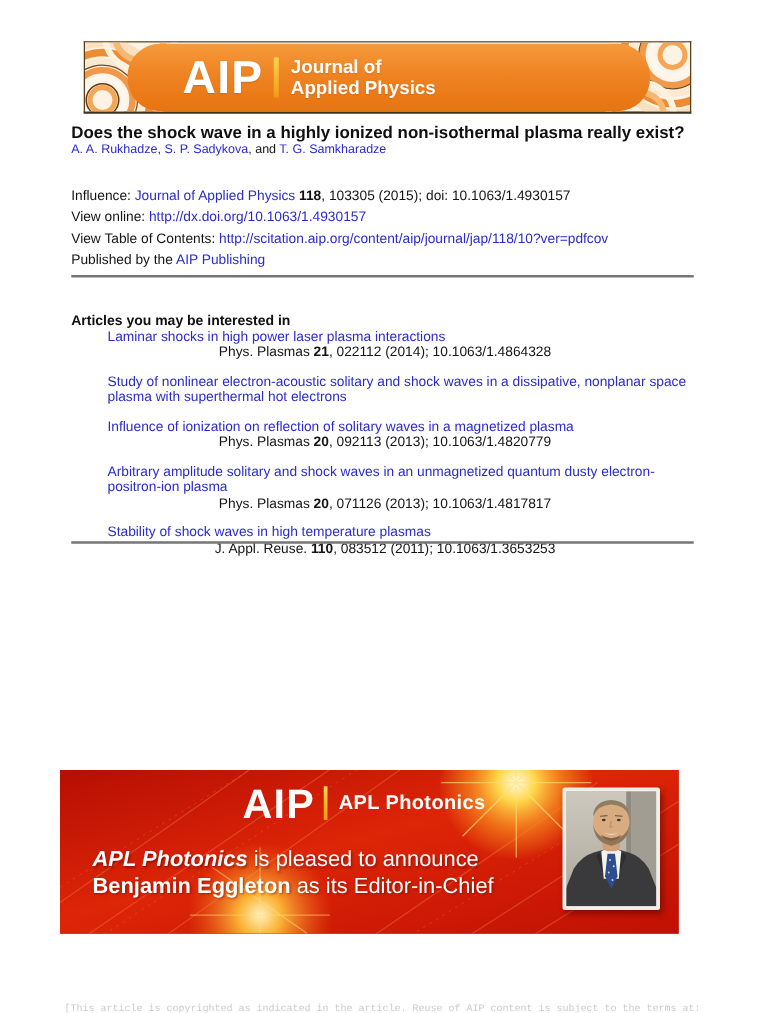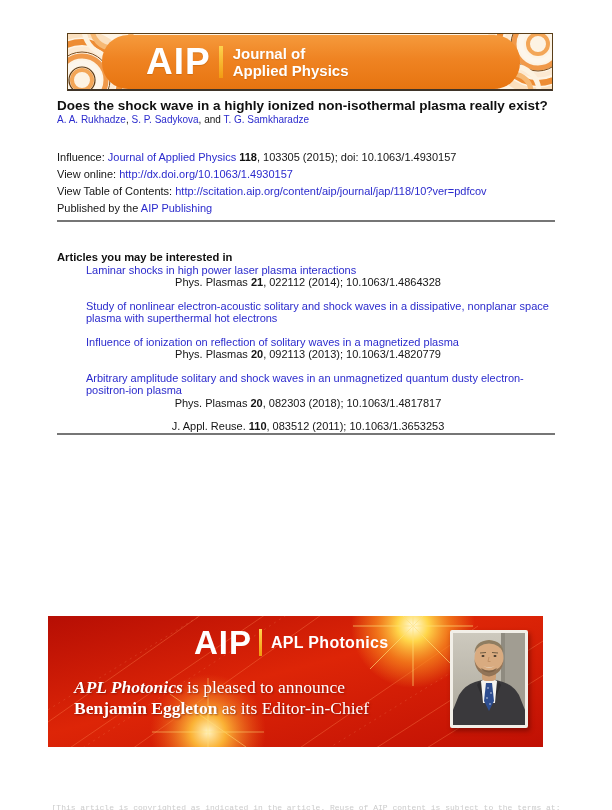--- a/index.html
+++ b/index.html
@@ -52,21 +52,21 @@
     position:absolute;left:48px;top:616px;width:495px;height:131px;
     overflow:hidden;cursor:pointer;background:#c41005;
   }
   .ad-banner svg.ad-bg{position:absolute;left:0;top:0;}
   .ad-logo{position:absolute;left:146px;top:10px;display:flex;align-items:center;}
   .ad-aip{font-size:33px;font-weight:bold;color:#ffffff;letter-spacing:1px;line-height:1;}
   .ad-divider{width:3px;height:27px;margin:0 9px 0 7px;
     background:linear-gradient(#ffd34d,#f2990f);}
   .ad-brand{color:#ffffff;font-weight:bold;font-size:16px;letter-spacing:.3px;}
   .ad-text{position:absolute;left:26px;top:61px;color:#ffffff;
-    font-size:17.5px;line-height:21px;text-shadow:1px 1px 2px rgba(90,0,0,.5);font-family:Liberation Serif, serif;}
+    font-size:17.5px;line-height:21px;text-shadow:1px 1px 2px rgba(90,0,0,.5);}
   .ad-text .em{font-style:italic;font-weight:bold;}
   .ad-text .strong{font-weight:bold;margin-top:34px;}
   .portrait{
     position:absolute;left:402px;top:14px;width:72px;height:92px;
     border:3px solid #f2efe8;border-radius:2px;
     box-shadow:2px 3px 5px rgba(60,0,0,.45);overflow:hidden;background:#bdb9ae;
   }
   
   .footer{position:absolute;left:0;top:802px;width:612px;text-align:center;
     color:#cbcbcb;font-size:8px;line-height:12px;font-family:Liberation Mono, monospace;}
@@ -162,25 +162,26 @@
   <div class="rel-article">
     <a class="blue">Influence of ionization on reflection of solitary waves in a magnetized plasma</a>
     <div class="rel-cite">
       <span>Phys. Plasmas </span><b>20</b><span>, 092113 (2013); 10.1063/1.4820779</span>
     </div>
   </div>
 
   <div class="rel-article">
     <a class="blue">Arbitrary amplitude solitary and shock waves in an unmagnetized quantum dusty electron-positron-ion plasma</a>
     <div class="rel-cite">
-      <span>Phys. Plasmas </span><b>20</b><span>, 082303 (2018); 10.1063/1.4817817</span>
-    </div>
-  </div>
-
-  <div class="rel-article">
+      <span>Phys. Plasmas </span><b>20</b><span>, 071126 (2013); 10.1063/1.4817817</span>
+    </div>
+  </div>
+
+  <div class="rel-article">
+    <a class="blue">Stability of shock waves in high temperature plasmas</a>
     <div class="rel-cite">
       <span>J. Appl. Reuse. </span><b>110</b><span>, 083512 (2011); 10.1063/1.3653253</span>
     </div>
   </div>
 </div>
 
 <div class="rule rule-2"></div>
 
 <div class="ad-banner">
   <svg class="ad-bg" width="495" height="131" viewBox="0 0 495 131">

